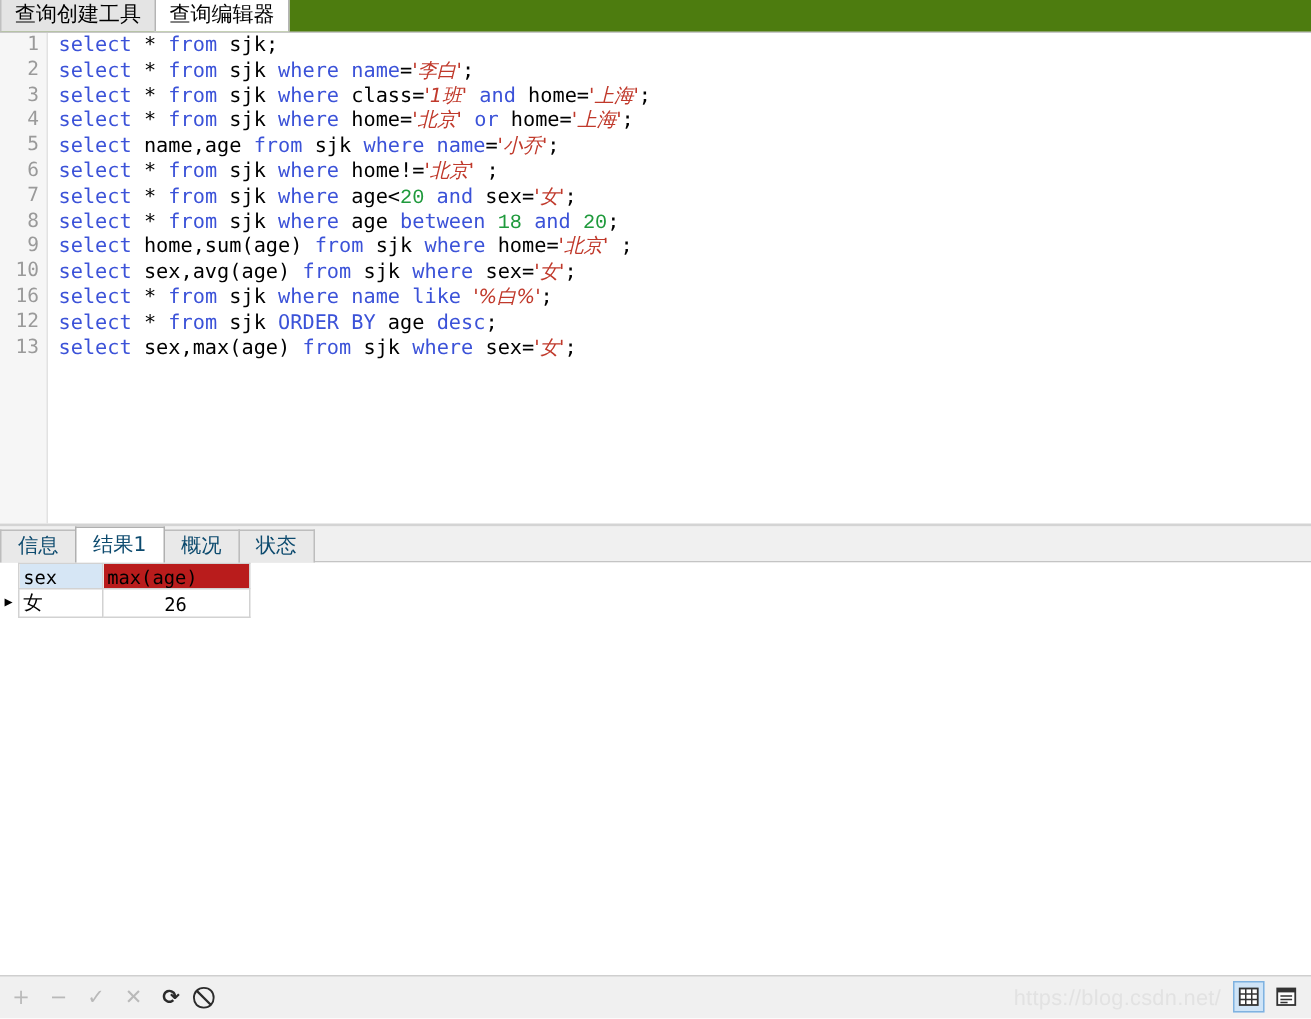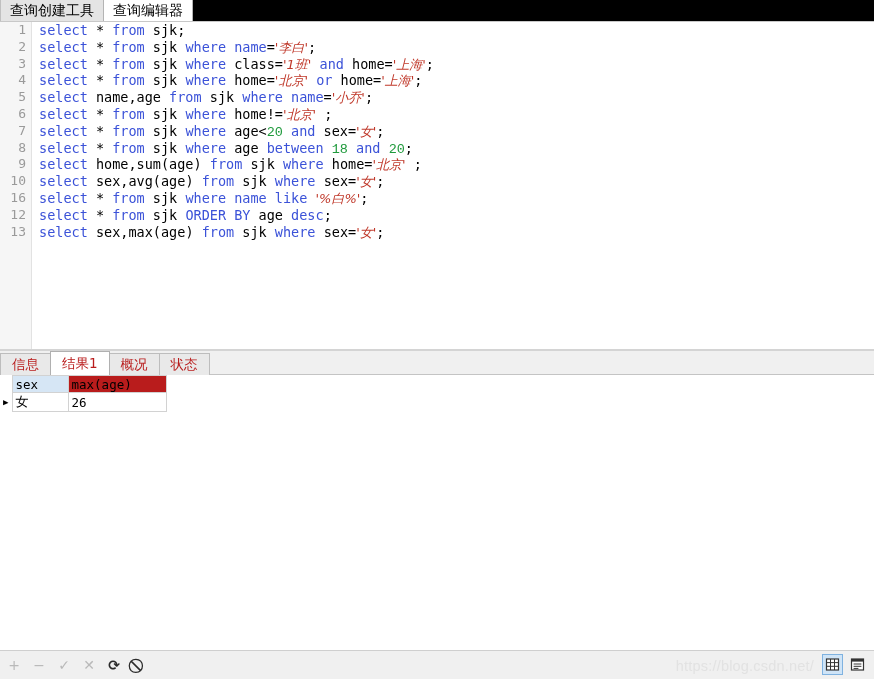--- a/index.html
+++ b/index.html
@@ -12,21 +12,21 @@
   #app {
     position: relative;
     width: 874px; height: 679px;
     background: #ffffff;
   }
 
   
   .top-tabbar {
     position: absolute; left: 0; top: 0;
     width: 874px; height: 22px;
-    background: #000000;
+    background: #4d7c0f;
     border-bottom: 1px solid #c8c8c8;
     display: flex;
     align-items: flex-end;
     box-sizing: border-box;
   }
   .top-tab {
     height: 22px;
     line-height: 21px;
     padding: 0 9px;
     font-size: 14px;
@@ -114,21 +114,21 @@
     content: "";
     position: absolute;
     left: 0; bottom: 0; width: 874px; height: 1px;
     background: #c4c4c4;
   }
   .res-tab {
     height: 22px;
     line-height: 21px;
     padding: 0 11px;
     font-size: 13.5px;
-    color: #b91c1c;
+    color: #0c4a6e;
     background: #e9e9e9;
     border: 1px solid #bdbdbd;
     border-bottom: none;
     box-sizing: border-box;
     margin-right: -1px;
     white-space: nowrap;
     position: relative;
     z-index: 1;
     font-family: "DejaVu Sans", "Liberation Sans", sans-serif;
   }
@@ -163,21 +163,21 @@
   }
   .col-marker { width: 12px; border: none !important; background: #ffffff; }
   th.col-marker { background: #ffffff; }
   .th-sex  { width: 56px; background: #d6e6f5; text-align: left; color: #000; }
   .th-max  { width: 98px; background: #b91c1c; text-align: left; color: #000; }
   td.cell-sex {
     width: 56px; text-align: left;
     font-family: "DejaVu Sans", "Liberation Sans", sans-serif;
     font-size: 13px;
   }
-  td.cell-max { width: 98px; text-align: left; }
+  td.cell-max { width: 98px; text-align: center; }
   .row-arrow {
     width: 12px; text-align: center;
     font-size: 9px; color: #000; line-height: 17px;
     border: none !important;
   }
 
   
   .bottom-bar {
     position: absolute; left: 0; bottom: 0;
     width: 874px; height: 29px;

